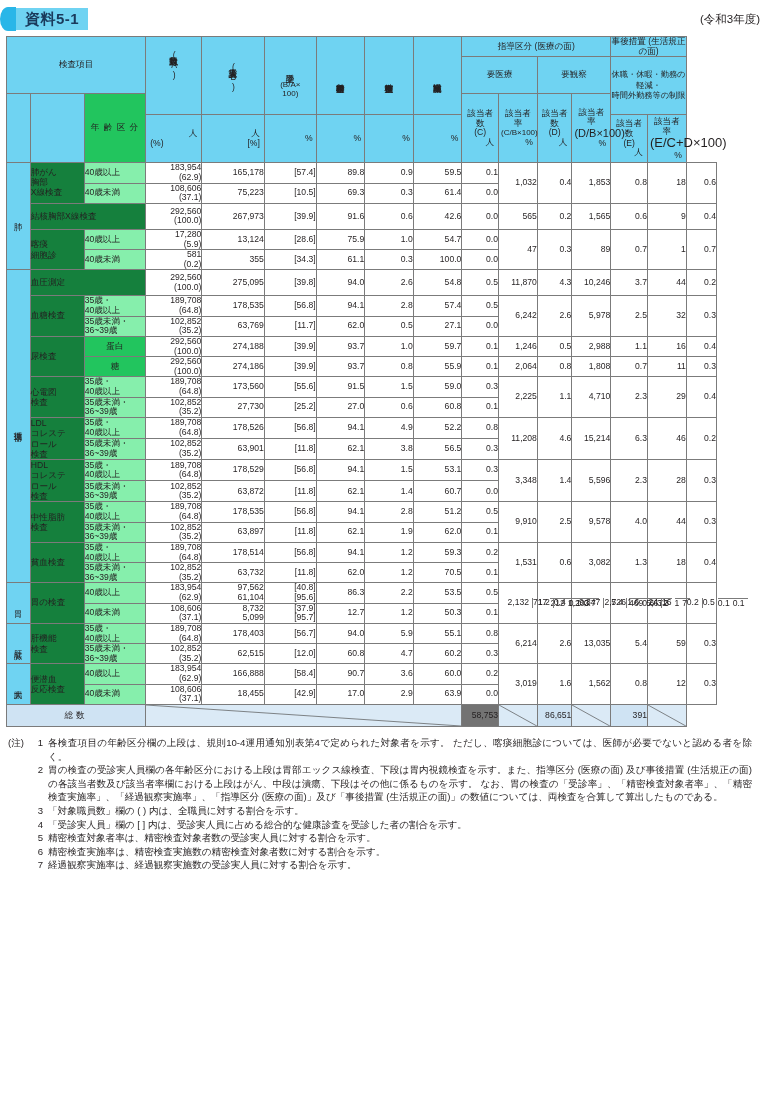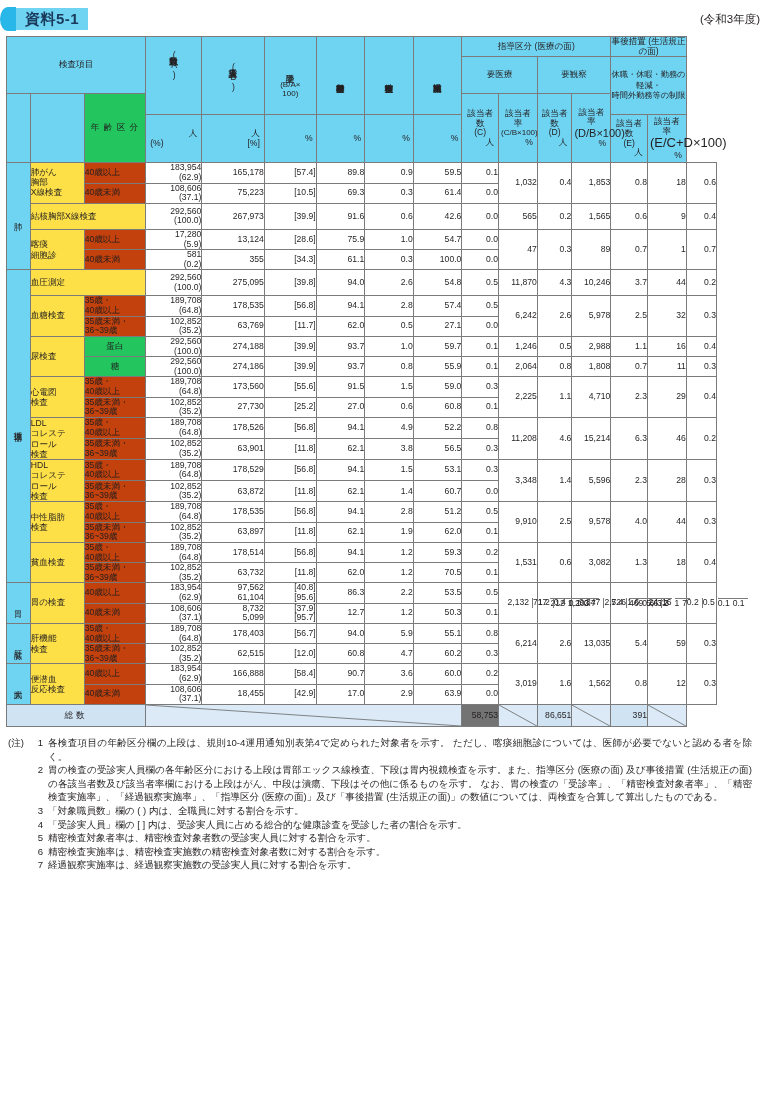--- a/index.html
+++ b/index.html
@@ -33,22 +33,22 @@
     border:1px solid #7b7b7b;
     font-size:8.6px; font-weight:normal; padding:0; vertical-align:middle;
     line-height:1.12; color:#231f20;
   }
   .hd { background:#6fd3f2; text-align:center; font-size:8.4px; }
   .hd-v { writing-mode:vertical-rl; text-orientation:upright; letter-spacing:0px;
           margin:0 auto; line-height:1.0; }
   .num { text-align:right; padding-right:3px; background:#fff; }
   .ctr { text-align:center; }
   .lbl1 { background:#6fd3f2; text-align:center; font-size:9px; }
-  .lbl2 { background:#fde047; font-size:8.6px; padding-left:3px;margin-left:24px; }
-  .lbl3 { background:#c2410c; font-size:8.4px; padding-left:3px; }
+  .lbl2 { background:#15803d; font-size:8.6px; padding-left:3px;margin-left:24px; }
+  .lbl3 { background:#86efac; font-size:8.4px; padding-left:3px; }
   .lbl3c { background:#22c55e; font-size:8.6px; text-align:center; }
   .vlabel { writing-mode:vertical-rl; text-orientation:upright; line-height:1;
             margin:0 auto; letter-spacing:1px; }
   .subbox { display:flex; height:100%; }
   .subrow { flex:1; display:flex; align-items:center; justify-content:flex-end;
             padding-right:3px; }
   .subrow + .subrow { border-top:1px solid #7b7b7b; }
   .splitcell { padding:0 !important; }
   .splitwrap { display:flex; height:100%; }
   .splitL { flex:0 0 34px; display:flex; align-items:center; justify-content:flex-end;

